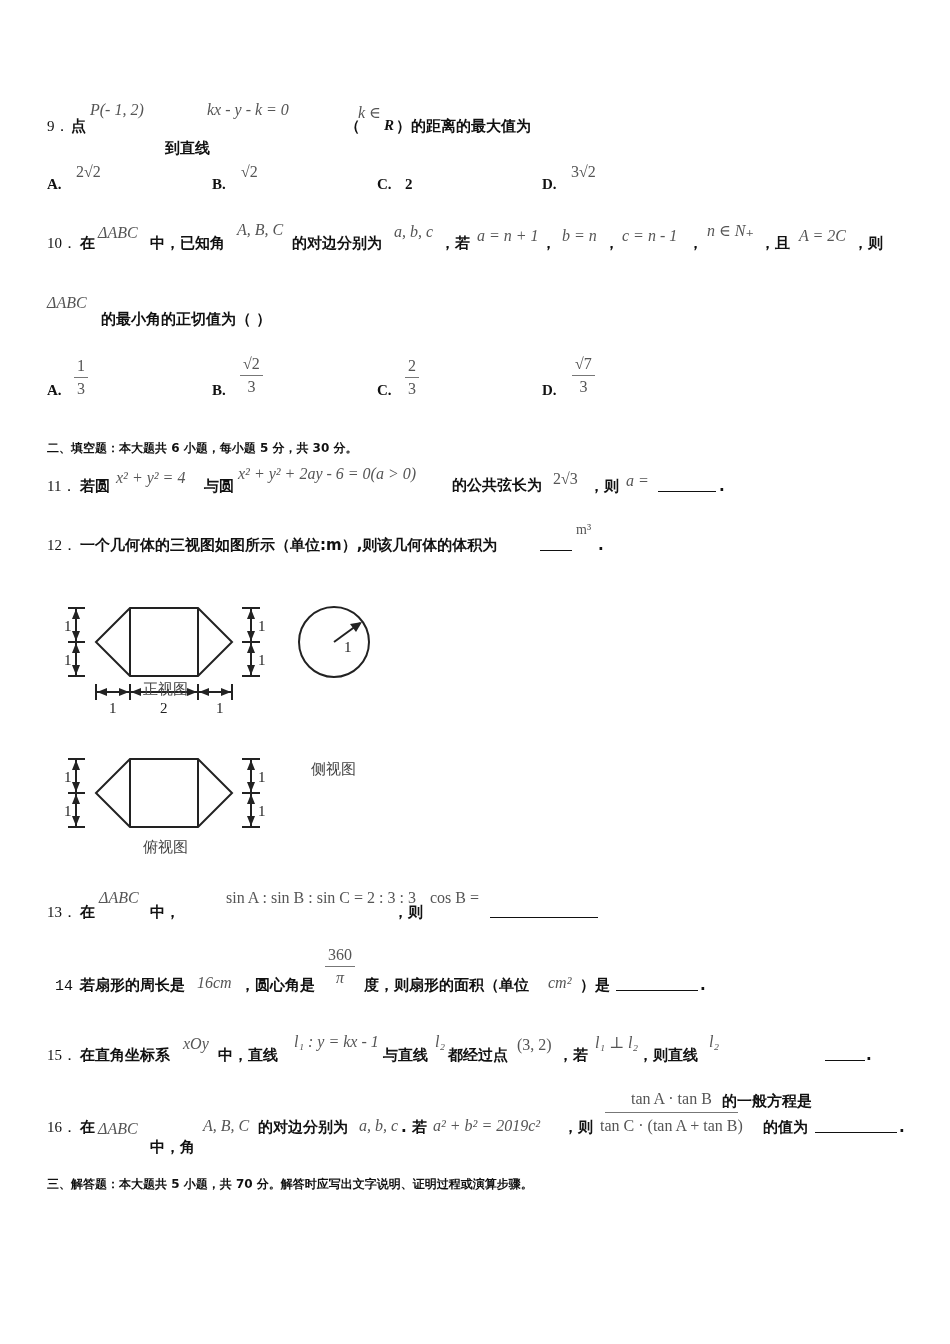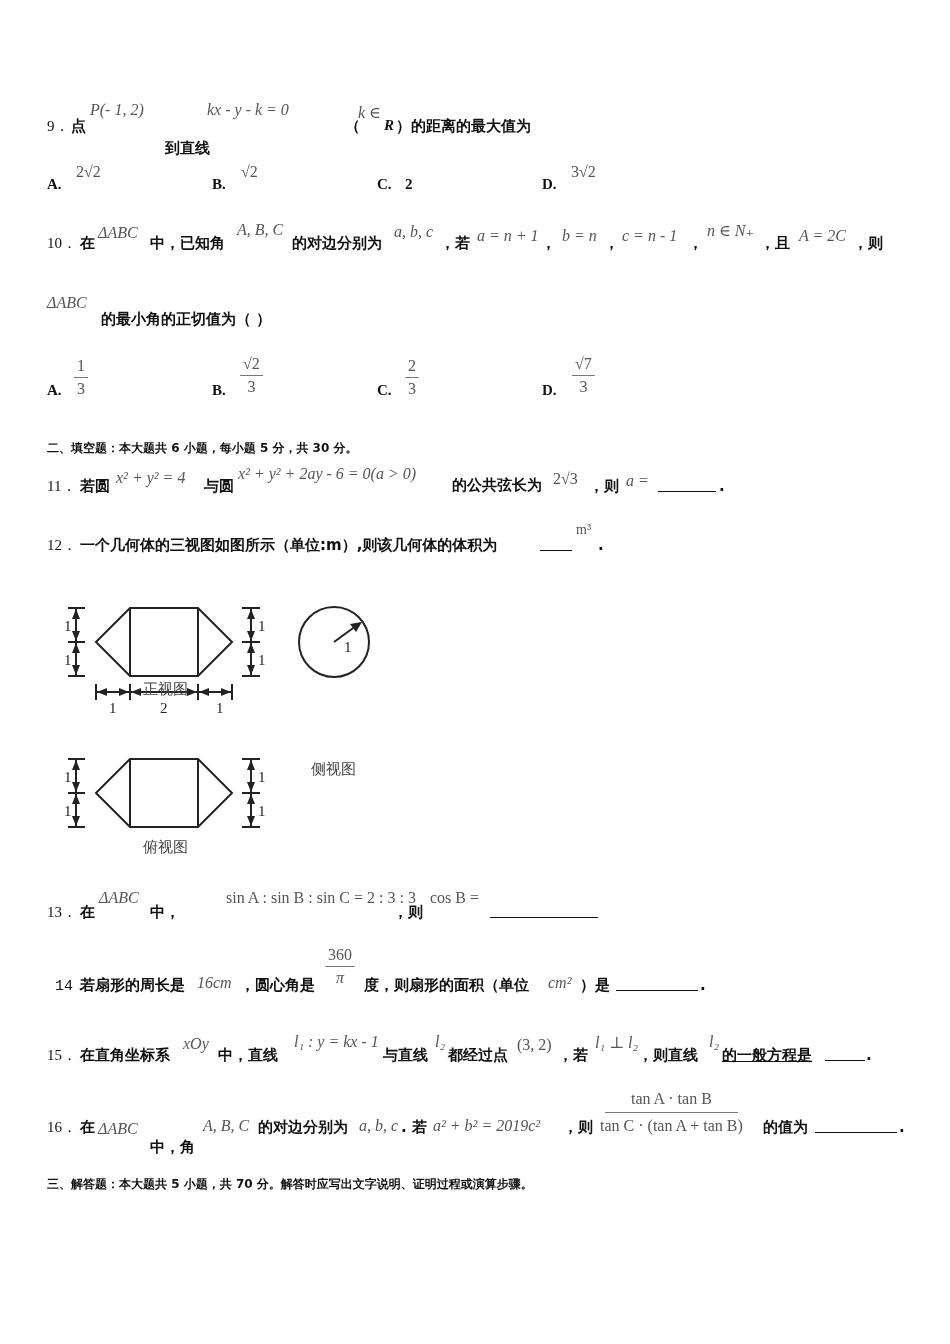--- a/index.html
+++ b/index.html
@@ -233,21 +233,21 @@
   <span class="abs cn" style="left:218px;top:1046px;">中，直线</span>
   <span class="abs m mi" style="left:294px;top:1033px;">l₁ : y = kx - 1</span>
   <span class="abs cn" style="left:383px;top:1046px;">与直线</span>
   <span class="abs m mi" style="left:435px;top:1033px;">l₂</span>
   <span class="abs cn" style="left:448px;top:1046px;">都经过点</span>
   <span class="abs m" style="left:517px;top:1036px;">(3, 2)</span>
   <span class="abs cn" style="left:558px;top:1046px;">，若</span>
   <span class="abs m mi" style="left:595px;top:1033px;">l₁ ⊥ l₂</span>
   <span class="abs cn" style="left:638px;top:1046px;">，则直线</span>
   <span class="abs m mi" style="left:709px;top:1033px;">l₂</span>
-  <span class="abs cn" style="left:722px;top:1046px;text-decoration:underline;">的一般方程是</span>
+  <span class="abs cn" style="left:722px;top:1092px;">的一般方程是</span>
   <span class="abs blank" style="left:825px;top:1046px;width:40px;"></span>
   <span class="abs cn" style="left:866px;top:1046px;">.</span>
 </div>
 
 <div>
   <span class="abs num" style="left:47px;top:1118px;">16．</span>
   <span class="abs cn" style="left:80px;top:1118px;">在</span>
   <span class="abs m mi" style="left:98px;top:1120px;">ΔABC</span>
   <span class="abs cn" style="left:150px;top:1138px;">中，角</span>
   <span class="abs m mi" style="left:203px;top:1117px;">A, B, C</span>

